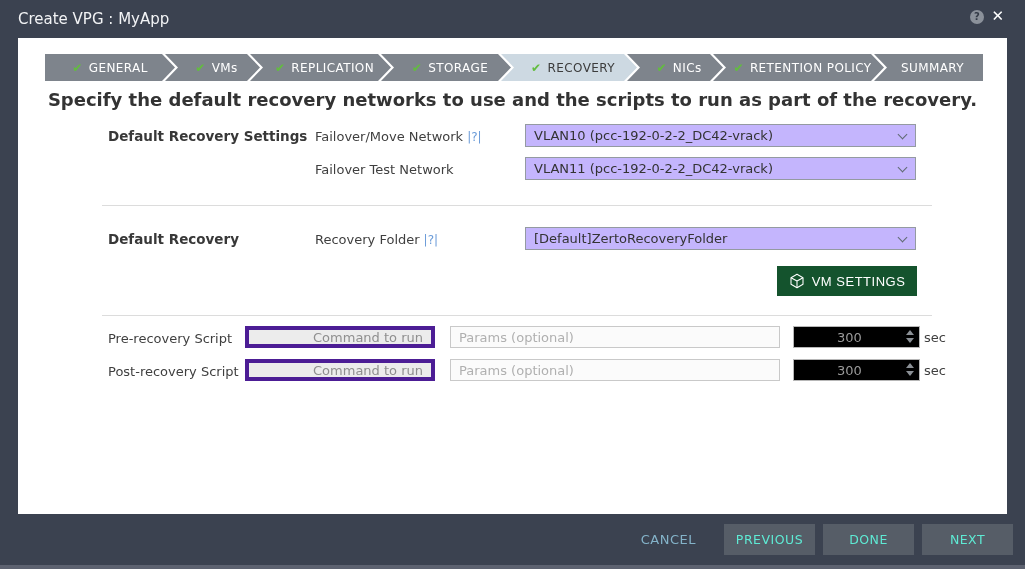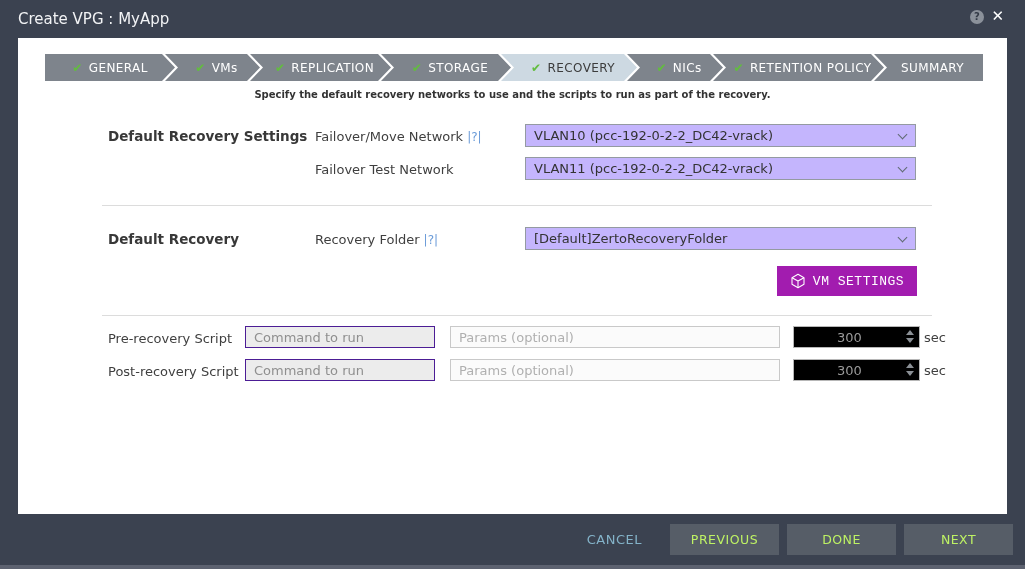--- a/index.html
+++ b/index.html
@@ -30,50 +30,50 @@
     display:flex; align-items:center; justify-content:center; cursor:pointer;
     clip-path: polygon(0 0, calc(100% - 13px) 0, 100% 50%, calc(100% - 13px) 100%, 0 100%, 13px 50%);
     margin-left:-10px; padding-left:8px;
   }
   .tab.first { clip-path: polygon(0 0, calc(100% - 13px) 0, 100% 50%, calc(100% - 13px) 100%, 0 100%); margin-left:0; padding-left:0; }
   .tab.last  { clip-path: polygon(0 0, 100% 0, 100% 100%, 0 100%, 13px 50%); }
   .tab.active { background:#cdd9e2; color:#3c3c3c; }
   .check { color:#62bd3e; font-size:12px; margin-right:6px; font-weight:bold; }
 
   
-  .desc { position:absolute; top:51px; left:0; width:100%; text-align:center; font-size:10px; font-weight:bold; color:#333333; }
+  .desc { position:absolute; top:51px; left:0; width:100%; text-align:center; font-size:18px; font-weight:bold; color:#333333; }
   .lbl-bold { position:absolute; font-size:13.5px; font-weight:bold; color:#383838; }
   .lbl { position:absolute; font-size:13px; color:#3f3f3f; }
   .help-marker { color:#6a9bd8; font-size:12px; cursor:pointer; margin-left:4px; }
 
   .select {
     position:absolute; height:23px; background:#c4b5fd; border:1px solid #949aa1;
     font-size:13px; color:#333333; line-height:21px; padding:0 24px 0 8px; cursor:pointer;
     white-space:nowrap; overflow:hidden;
   }
   .chevron {
     position:absolute; right:9px; top:6px; width:7px; height:7px;
     border-right:1.6px solid #5f6a72; border-bottom:1.6px solid #5f6a72;
     transform:rotate(45deg);
   }
 
   .divider { position:absolute; left:84px; width:830px; height:1px; background:#dcdcdc; }
 
   .vm-btn {
     position:absolute; left:759px; top:228px; width:140px; height:30px;
-    background:#a21caf; color:#ffffff; border:none; font-size:13px; letter-spacing:.5px;
+    background:#14532d; color:#ffffff; border:none; font-size:13px; letter-spacing:.5px;
     display:flex; align-items:center; justify-content:center; gap:7px; cursor:pointer;
-    font-family:Liberation Mono, monospace;
+    font-family:Liberation Sans, sans-serif;
   }
 
   .text-input {
     position:absolute; height:22px; font-size:13px; padding:0 8px; color:#333333;
     font-family:inherit; outline:none;
   }
-  .cmd    { background:#ececec; border:1px solid #4c1d95; }
+  .cmd    { background:#ececec; border:4px solid #4c1d95;text-align:right; }
   .cmd::placeholder    { color:#8f8f8f; }
   .params { background:#fbfbfb; border:1px solid #c9c9c9; }
   .params::placeholder { color:#b0b0b0; }
 
   .spinner { position:absolute; height:22px; background:#000000; border:1px solid #b7b7b7; }
   .spin-value {
     width:100%; height:100%; border:none; background:transparent; text-align:center;
     color:#9a9a9a; font-size:13px; font-family:inherit; padding-right:16px; outline:none;
   }
   .spin-arrows { position:absolute; right:5px; top:3px; display:flex; flex-direction:column; gap:3px; }
@@ -81,21 +81,21 @@
   .tri-down { width:0; height:0; border-left:4px solid transparent; border-right:4px solid transparent; border-top:5px solid #8b9096; cursor:pointer; }
   .sec-lbl { position:absolute; font-size:13px; color:#3f3f3f; }
 
   
   .footer {
     position:absolute; left:0; top:514px; width:100%; height:51px;
     display:flex; align-items:center; justify-content:flex-end; padding-right:18px; gap:8px;margin-left:6px;
   }
   .cancel-link { color:#84b3c9; font-size:13px; letter-spacing:.5px; margin-right:20px; cursor:pointer; }
   .f-btn {
-    width:109px; height:31px; background:#565d67; color:#bef264; border:none;
+    width:91px; height:31px; background:#565d67; color:#5eead4; border:none;
     font-size:12.5px; letter-spacing:.5px; cursor:pointer; font-family:inherit;
   }
   .bottom-strip { position:absolute; left:0; top:565px; width:100%; height:4px; background:#5d6270; }
 </style>
 </head>
 <body>
 
 <div class="titlebar">
   <div class="dialog-title">Create VPG : MyApp</div>
   <div class="help-circle">?</div>

